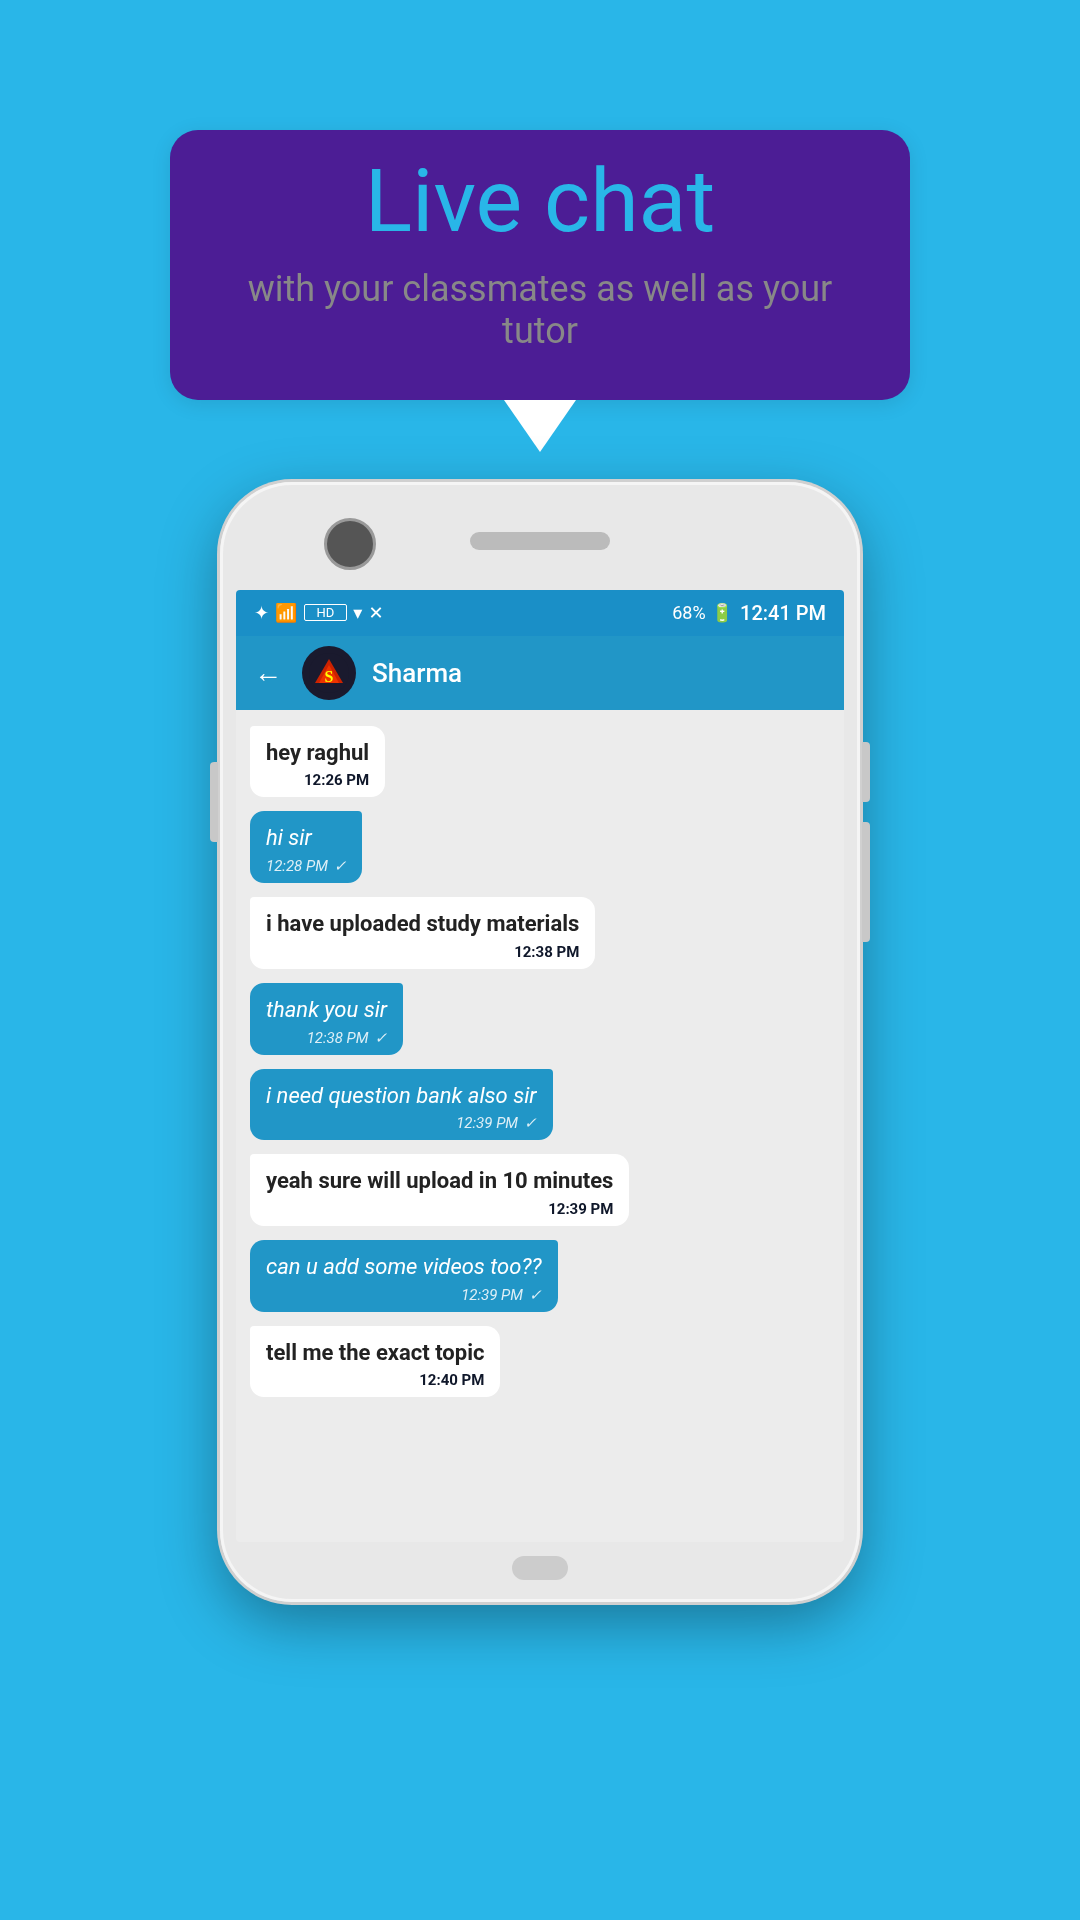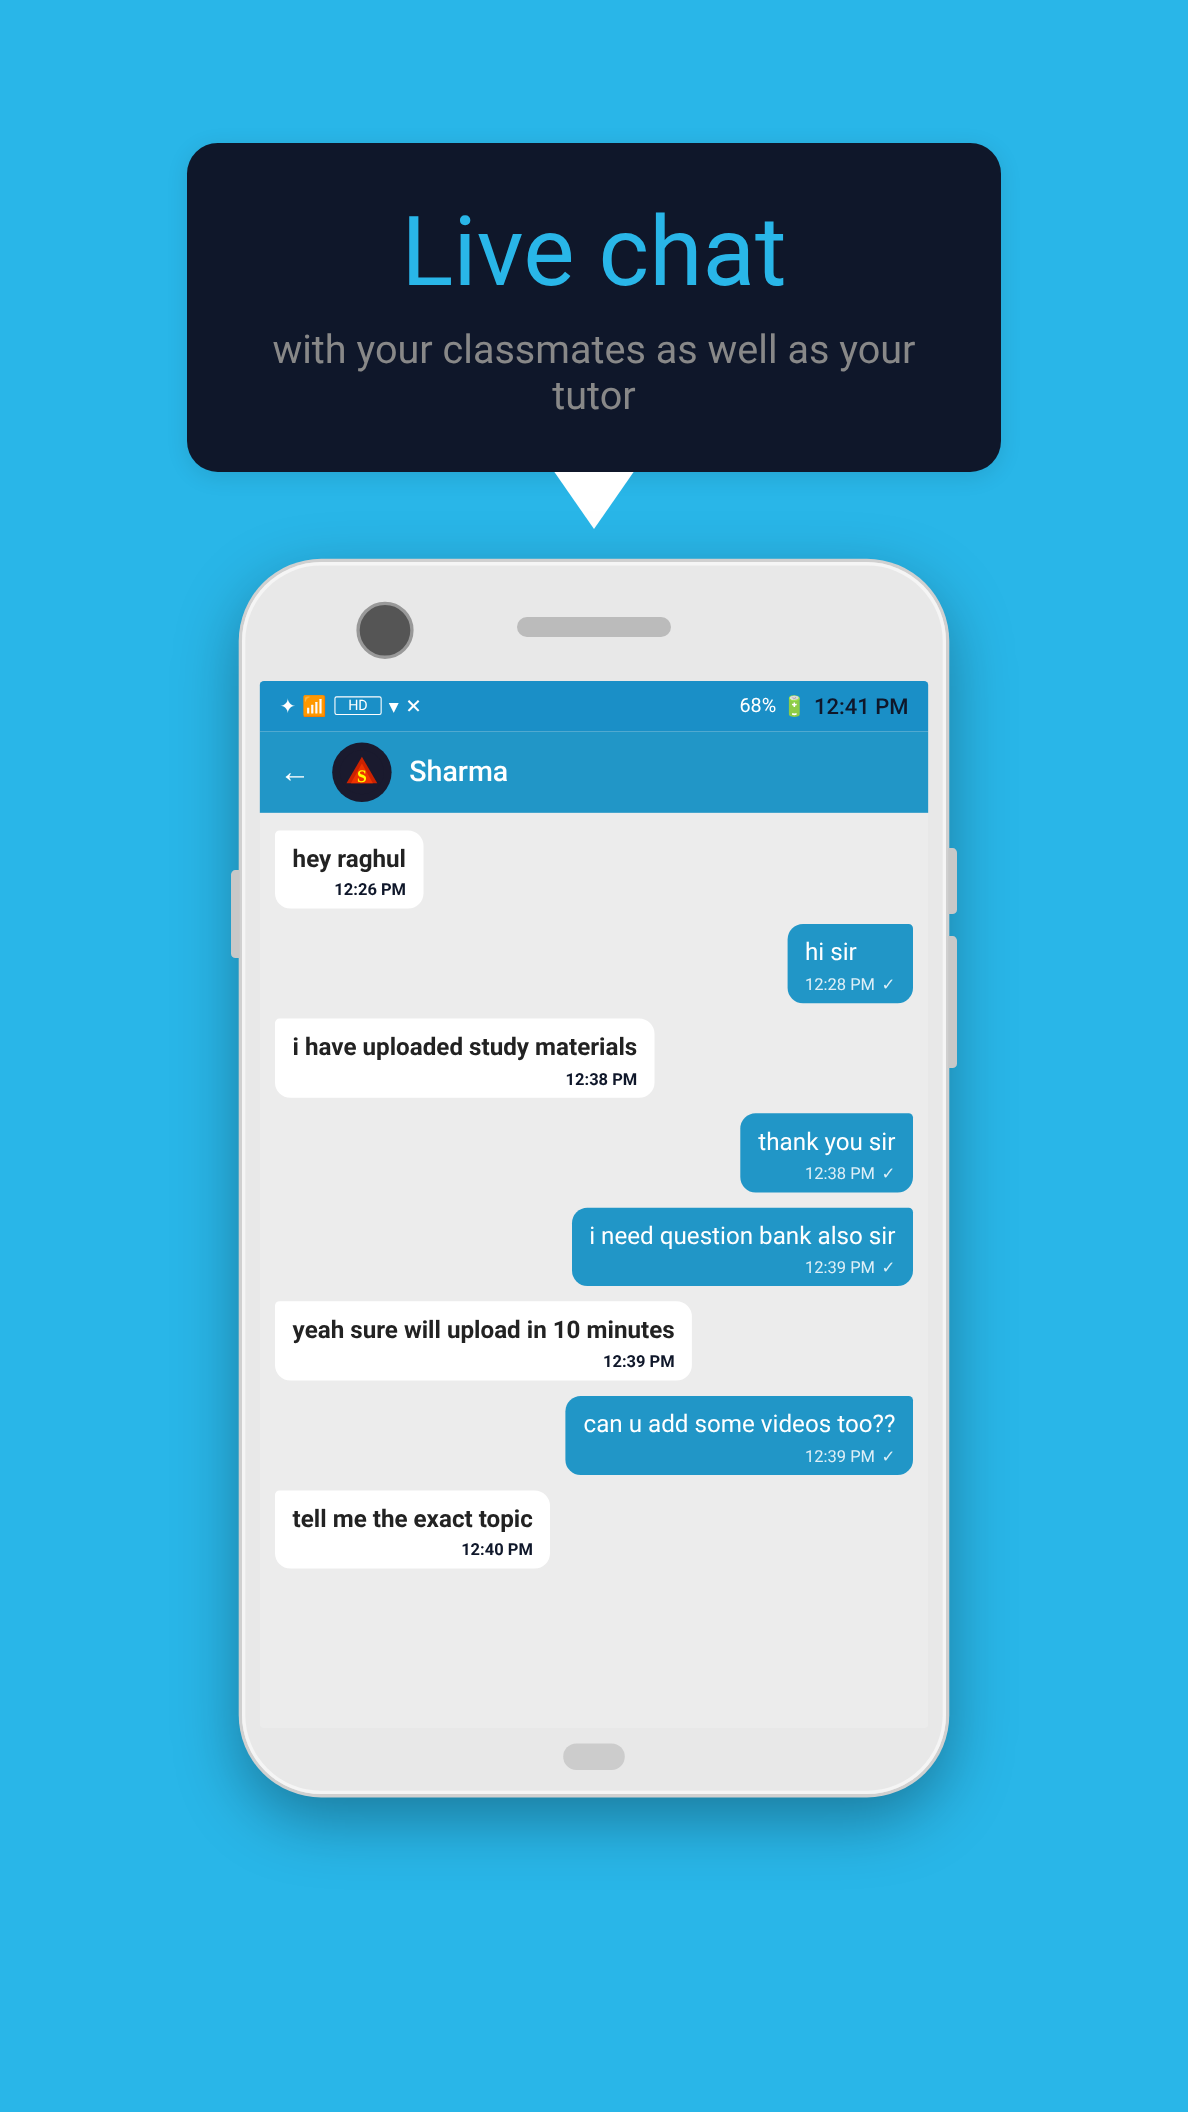--- a/index.html
+++ b/index.html
@@ -16,23 +16,23 @@
 
     
     .speech-bubble-container {
       margin-top: 130px;
       position: relative;
       display: flex;
       flex-direction: column;
       align-items: center;
     }
     .speech-bubble {
-      background: #0f172a;
+      background: #4c1d95;
       border-radius: 28px;
-      padding: 52px 70px 48px 70px;
+      padding: 23px 70px 48px 70px;
       width: 740px;
       text-align: center;
       box-shadow: 0 4px 20px rgba(0,0,0,0.1);
     }
     .speech-bubble-title {
       font-size: 88px;
       font-weight: 400;
       color: #29b6e8;
       line-height: 1.1;
       margin-bottom: 18px;
@@ -154,21 +154,21 @@
       color: white;
     }
     .status-icons {
       display: flex;
       align-items: center;
       gap: 6px;
     }
     .status-time {
       font-size: 20px;
       font-weight: 500;
-      color: #0f172a;
+      color: #ffffff;
     }
 
     
     .chat-header {
       background: #2196c7;
       height: 74px;
       display: flex;
       align-items: center;
       padding: 0 18px;
       gap: 16px;
@@ -212,21 +212,21 @@
     }
 
     
     .msg-row {
       display: flex;
     }
     .msg-row.left {
       justify-content: flex-start;
     }
     .msg-row.right {
-      justify-content: flex-end;
+      font-style: italic;
     }
     .bubble {
       max-width: 80%;
       border-radius: 14px;
       padding: 12px 16px 8px 16px;
       position: relative;
     }
     .bubble.received {
       background: white;
       border-radius: 4px 14px 14px 14px;

